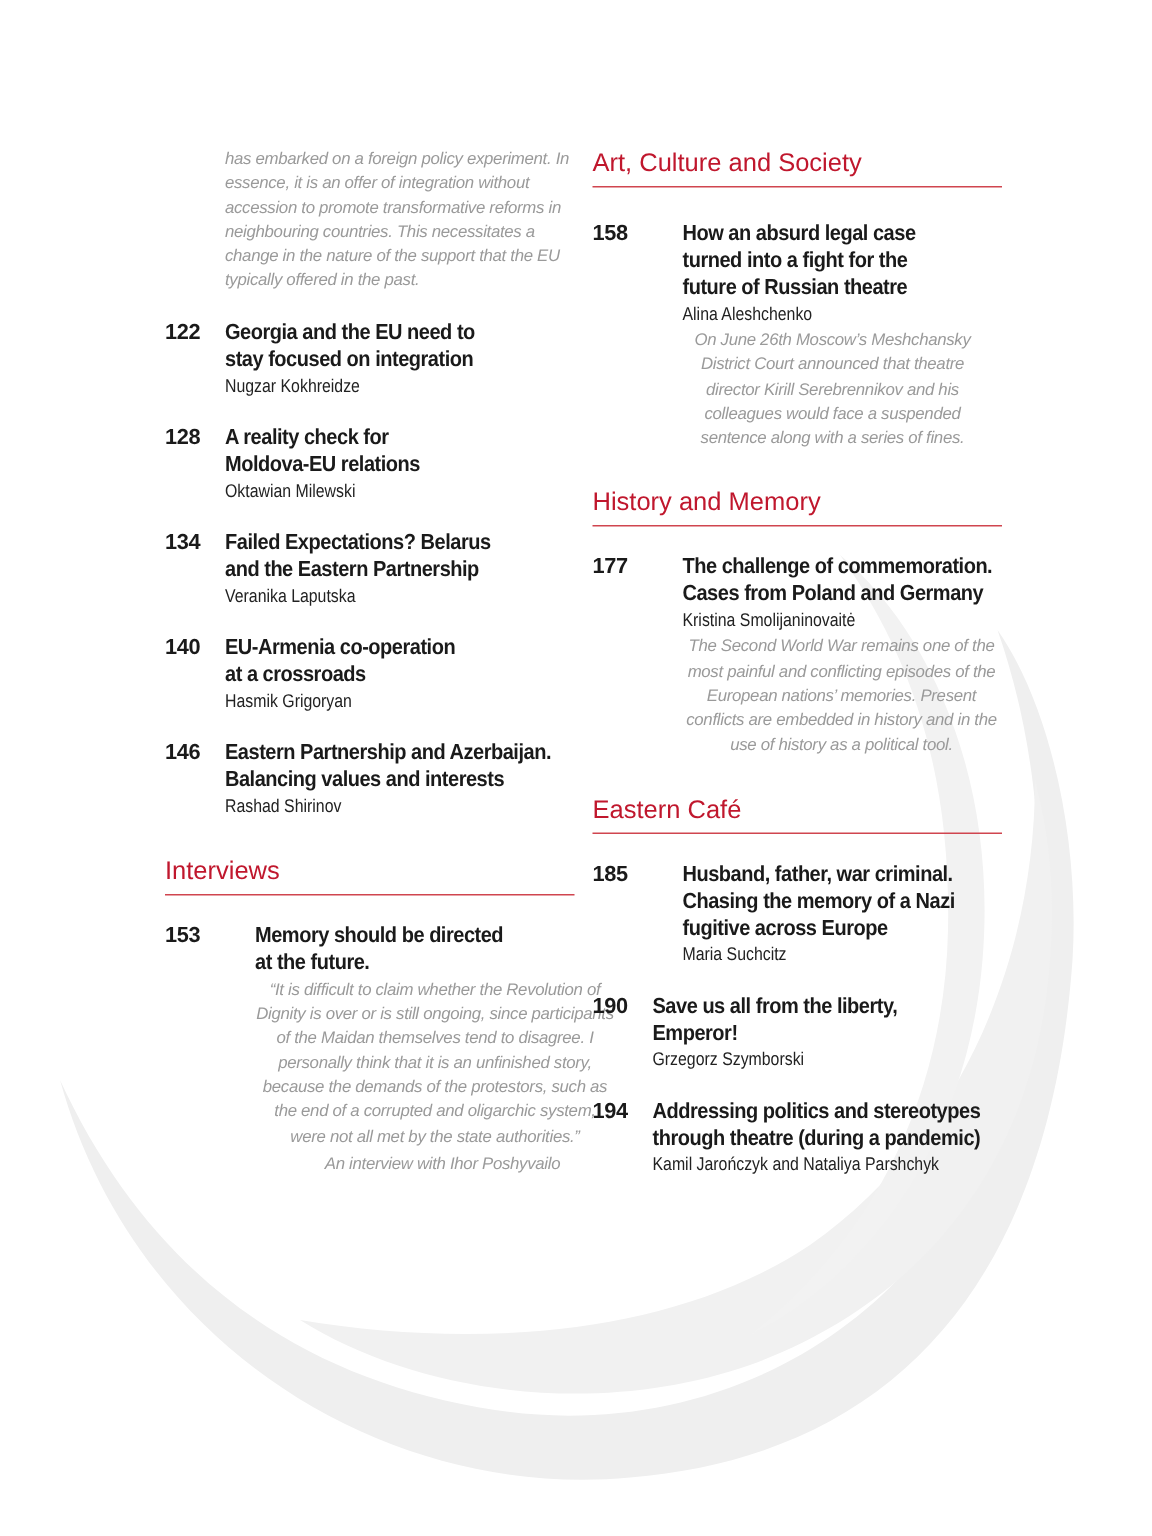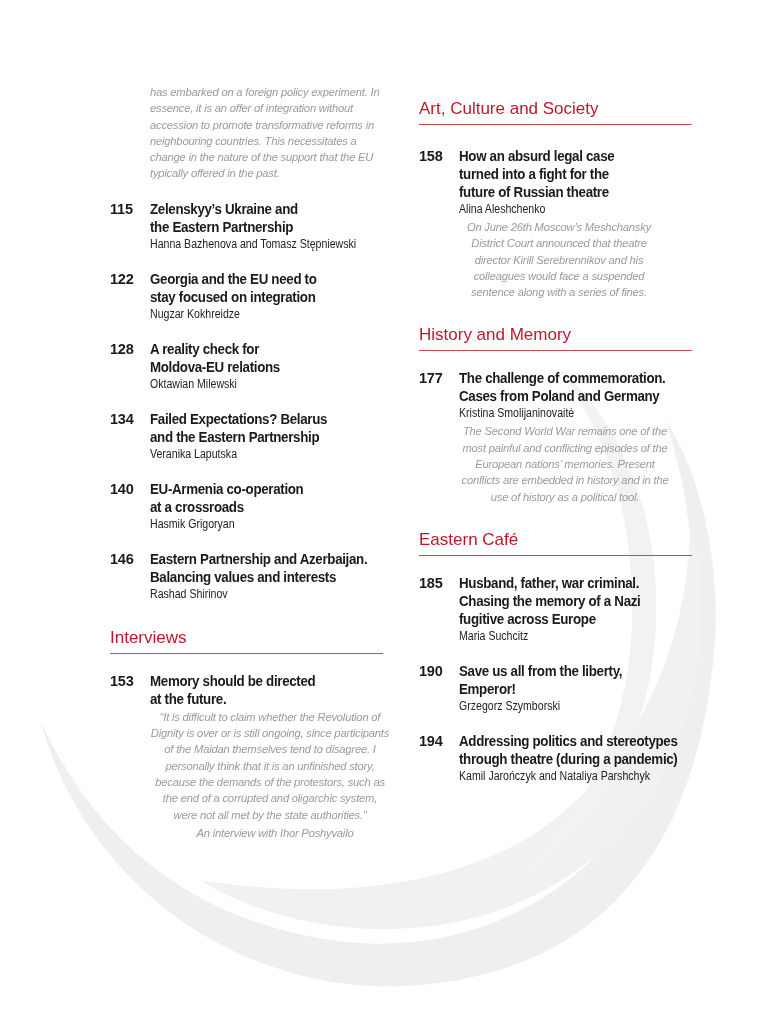--- a/index.html
+++ b/index.html
@@ -3,22 +3,22 @@
 <meta charset="utf-8">
 <style>
   html, body { margin: 0; padding: 0; }
   body {
     width: 768px; height: 1024px; position: relative; overflow: hidden;
     background: #ffffff;
     font-family: "Liberation Sans", sans-serif;
   }
   .bg-swoosh { position: absolute; left: 0; top: 0; width: 768px; height: 1024px; z-index: 0; }
   .col { position: absolute; z-index: 1; }
-  .col-left { left: 110px; top: 84px; width: 280px; }
-  .col-right { left: 419px; top: 98px; width: 280px; }
+  .col-left { left: 110px; top: 98px; width: 280px; }
+  .col-right { left: 395px; top: 98px; width: 280px; }
 
   .abstract {
     font-style: italic; color: #9a9a9a; font-size: 11.2px; line-height: 16.3px;
     letter-spacing: -0.2px;
   }
   .col-left > .abstract.lead { margin-left: 40px; width: 240px; }
 
   .entry { display: flex; margin-top: 17px; }
   .entry .num {
     width: 40px; flex: 0 0 40px; font-weight: bold; font-size: 14.5px; line-height: 18px;
@@ -35,42 +35,34 @@
     transform: scaleX(0.86); transform-origin: left; white-space: nowrap;
   }
   .entry .abstract { margin-top: 1px; width: 250px; text-align: center; }
 
   .section-head {
     margin-top: 24px; color: #c0172d; font-size: 17px; line-height: 22px;
     padding-bottom: 4px; border-bottom: 1.5px solid #d0454f; width: 273px;
   }
   .col-right .section-head:first-child { margin-top: 0; }
   .col-right .section-head:first-child + .entry { margin-top: 22px; }
-  .section-head + .entry { margin-top: 18px; }
+  .section-head + .entry { margin-top: 18px; gap: 20px; }
 </style>
 </head>
 <body>
 
 <svg class="bg-swoosh" viewBox="0 0 768 1024">
   <path d="M40 720 C 90 900, 260 1000, 420 985 C 600 970, 700 850, 715 640 C 720 560, 700 470, 665 420 C 700 520, 705 650, 660 760 C 600 900, 460 960, 330 940 C 200 920, 100 850, 40 720 Z" fill="#efefef"></path>
   <path d="M200 880 C 280 930, 400 945, 500 910 C 610 870, 690 780, 700 640 C 705 580, 695 540, 690 520 C 690 640, 640 760, 540 830 C 450 890, 320 900, 200 880 Z" fill="#f1f1f1"></path>
   <path d="M560 370 C 620 420, 665 520, 655 640 C 645 760, 580 850, 500 890 C 590 820, 630 720, 632 620 C 634 520, 610 440, 560 370 Z" fill="#f2f2f2"></path>
 </svg>
 
 <div class="col col-left">
   <div class="abstract lead">has embarked on a foreign policy experiment. In essence, it is an offer of integration without accession to promote transformative reforms in neighbouring countries. This necessitates a change in the nature of the support that the EU typically offered in the past.</div>
 
-  <div class="entry" style="margin-top:18px">
-    <div class="num">115</div>
-    <div class="body">
-      <div class="title">Zelenskyy’s Ukraine and
-the Eastern Partnership</div>
-      <div class="author">Hanna Bazhenova and Tomasz Stępniewski</div>
-    </div>
-  </div>
   <div class="entry">
     <div class="num">122</div>
     <div class="body">
       <div class="title">Georgia and the EU need to
 stay focused on integration</div>
       <div class="author">Nugzar Kokhreidze</div>
     </div>
   </div>
   <div class="entry">
     <div class="num">128</div>

